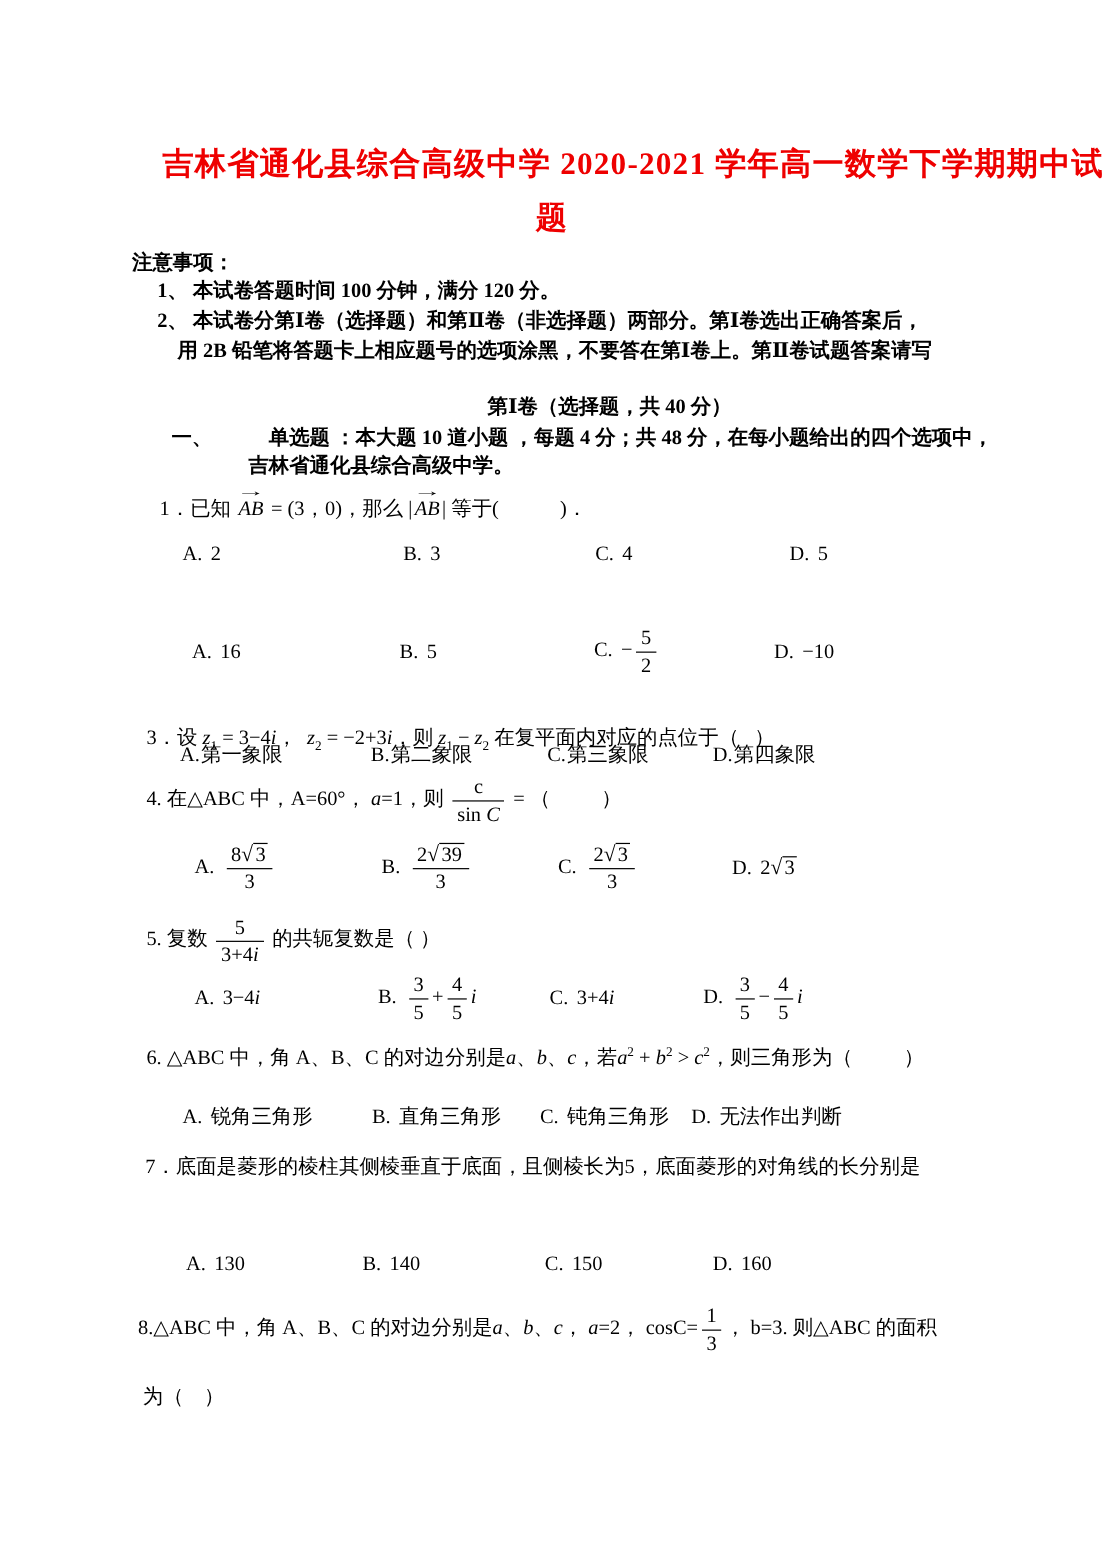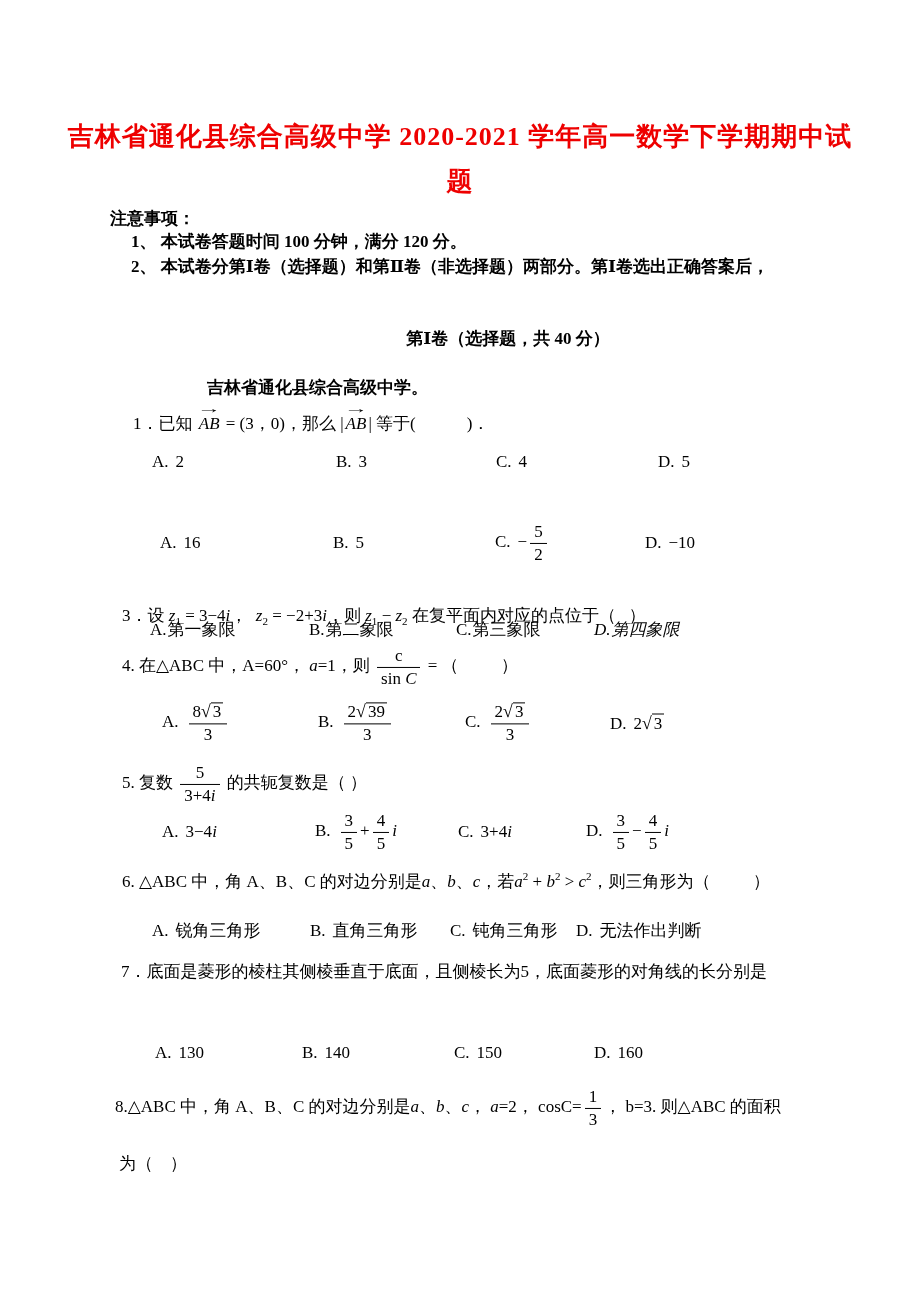--- a/index.html
+++ b/index.html
@@ -34,29 +34,33 @@
     transform:translateX(-50%) scaleX(1.9); font-size:0.75em; line-height:1;
   }
   .vec .vtext { font-style:italic; }
   .marker { display:inline-block; width:81px; }
 </style>
 </head>
 <body>
 
 <div class="page">
 
-  <div class="line title-line" style="top:137px; color:#ee0000;">吉林省通化县综合高级中学 2020-2021 学年高一数学下学期期中试</div>
+  <div class="line title-line" style="top:137px; color:#ee0000;text-align:right;">吉林省通化县综合高级中学 2020-2021 学年高一数学下学期期中试</div>
   <div class="line title-line" style="top:182px; color:#ee0000;">题</div>
 
   <div class="line bold" style="top:219px; left:110px;">注意事项：</div>
   <div class="line bold" style="top:242px; left:131px;">1、 本试卷答题时间 100 分钟，满分 120 分。</div>
   <div class="line bold" style="top:267px; left:131px;">2、 本试卷分第Ⅰ卷（选择题）和第Ⅱ卷（非选择题）两部分。第Ⅰ卷选出正确答案后，</div>
+  <div class="line bold" style="top:292px; left:148px;">用 2B 铅笔将答题卡上相应题号的选项涂黑，不要答在第Ⅰ卷上。第Ⅱ卷试题答案请写</div>
 
   <div class="line bold centered" style="top:339px;">第Ⅰ卷（选择题，共 40 分）</div>
 
+  <div class="line bold" style="top:365px; left:126px;">
+    <span class="marker">一、</span><span>单选题 ：本大题 10 道小题 ，每题 4 分；共 48 分，在每小题给出的四个选项中，</span>
+  </div>
   <div class="line bold" style="top:388px; left:207px;">吉林省通化县综合高级中学。</div>
 
   <div class="line" style="top:424px; left:133px;"><span>1．已知 </span><span class="vec"><span class="arrow">→</span><span class="vtext">AB</span></span><span> = (3，0)，那么 </span><span>|</span><span class="vec"><span class="arrow">→</span><span class="vtext">AB</span></span><span>|</span><span> 等于(            )．</span></div>
   <div class="optrow" style="top:462px;">
     <span class="opt" style="left:152px;"><span class="olabel">A.</span><span><span>2</span></span></span>
     <span class="opt" style="left:336px;"><span class="olabel">B.</span><span><span>3</span></span></span>
     <span class="opt" style="left:496px;"><span class="olabel">C.</span><span><span>4</span></span></span>
     <span class="opt" style="left:658px;"><span class="olabel">D.</span><span><span>5</span></span></span>
   </div>
 
@@ -65,21 +69,21 @@
     <span class="opt" style="left:333px;"><span class="olabel">B.</span><span><span>5</span></span></span>
     <span class="opt" style="left:495px;"><span class="olabel">C.</span><span><span>−</span><span class="frac"><span class="num"><span>5</span></span><span class="den"><span>2</span></span></span></span></span>
     <span class="opt" style="left:645px;"><span class="olabel">D.</span><span><span>−10</span></span></span>
   </div>
 
   <div class="line" style="top:617px; left:122px;"><span>3．设 </span><span class="it">z</span><sub>1</sub><span> = 3−4</span><span class="it">i</span><span>，  </span><span class="it">z</span><sub>2</sub><span> = −2+3</span><span class="it">i</span><span>，则 </span><span class="it">z</span><sub>1</sub><span> − </span><span class="it">z</span><sub>2</sub><span> 在复平面内对应的点位于（   ）</span></div>
   <div class="optrow" style="top:629px;">
     <span class="opt" style="left:150px;"><span class="olabel" style="margin-right:1px;">A.</span><span><span>第一象限</span></span></span>
     <span class="opt" style="left:309px;"><span class="olabel" style="margin-right:1px;">B.</span><span><span>第二象限</span></span></span>
     <span class="opt" style="left:456px;"><span class="olabel" style="margin-right:1px;">C.</span><span><span>第三象限</span></span></span>
-    <span class="opt" style="left:594px;font-style:italic;"><span class="olabel" style="margin-right:1px;">D.</span><span><span>第四象限</span></span></span>
+    <span class="opt" style="left:594px;"><span class="olabel" style="margin-right:1px;">D.</span><span><span>第四象限</span></span></span>
   </div>
 
   <div class="line" style="top:667px; left:122px;"><span>4. 在△ABC 中，A=60°， </span><span class="it">a</span><span>=1，则 </span><span class="frac"><span class="num"><span>c</span></span><span class="den"><span>sin </span><span class="it">C</span></span></span><span> = （          ）</span></div>
   <div class="optrow" style="top:723px;">
     <span class="opt" style="left:162px;"><span class="olabel">A.</span><span><span class="frac"><span class="num"><span>8</span><span class="sqrt"><span class="rad">√</span><span class="radicand"><span>3</span></span></span></span><span class="den"><span>3</span></span></span></span></span>
     <span class="opt" style="left:318px;"><span class="olabel">B.</span><span><span class="frac"><span class="num"><span>2</span><span class="sqrt"><span class="rad">√</span><span class="radicand"><span>39</span></span></span></span><span class="den"><span>3</span></span></span></span></span>
     <span class="opt" style="left:465px;"><span class="olabel">C.</span><span><span class="frac"><span class="num"><span>2</span><span class="sqrt"><span class="rad">√</span><span class="radicand"><span>3</span></span></span></span><span class="den"><span>3</span></span></span></span></span>
     <span class="opt" style="left:610px;"><span class="olabel">D.</span><span><span>2</span><span class="sqrt"><span class="rad">√</span><span class="radicand"><span>3</span></span></span></span></span>
   </div>
 

